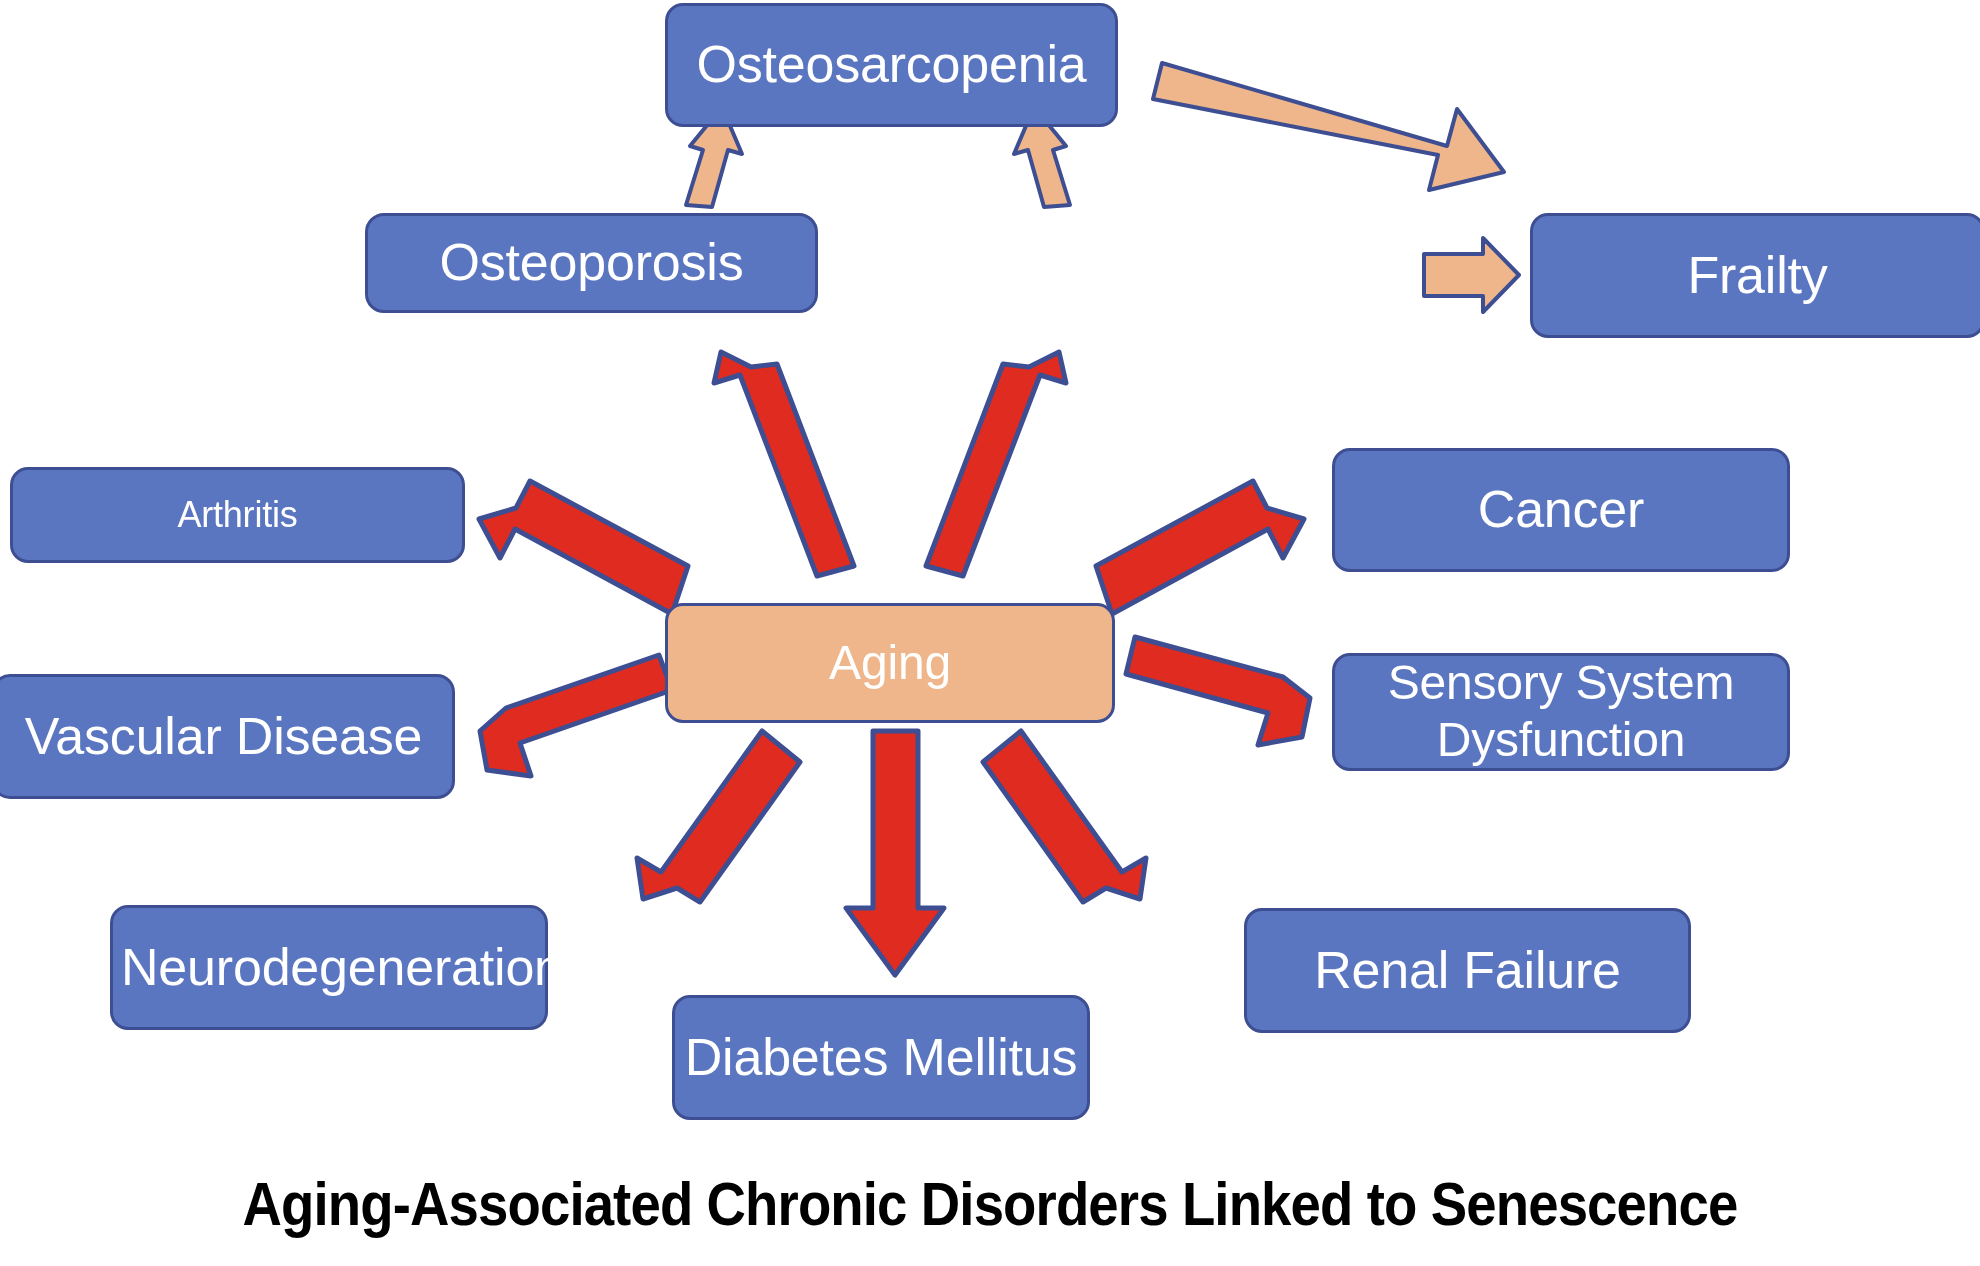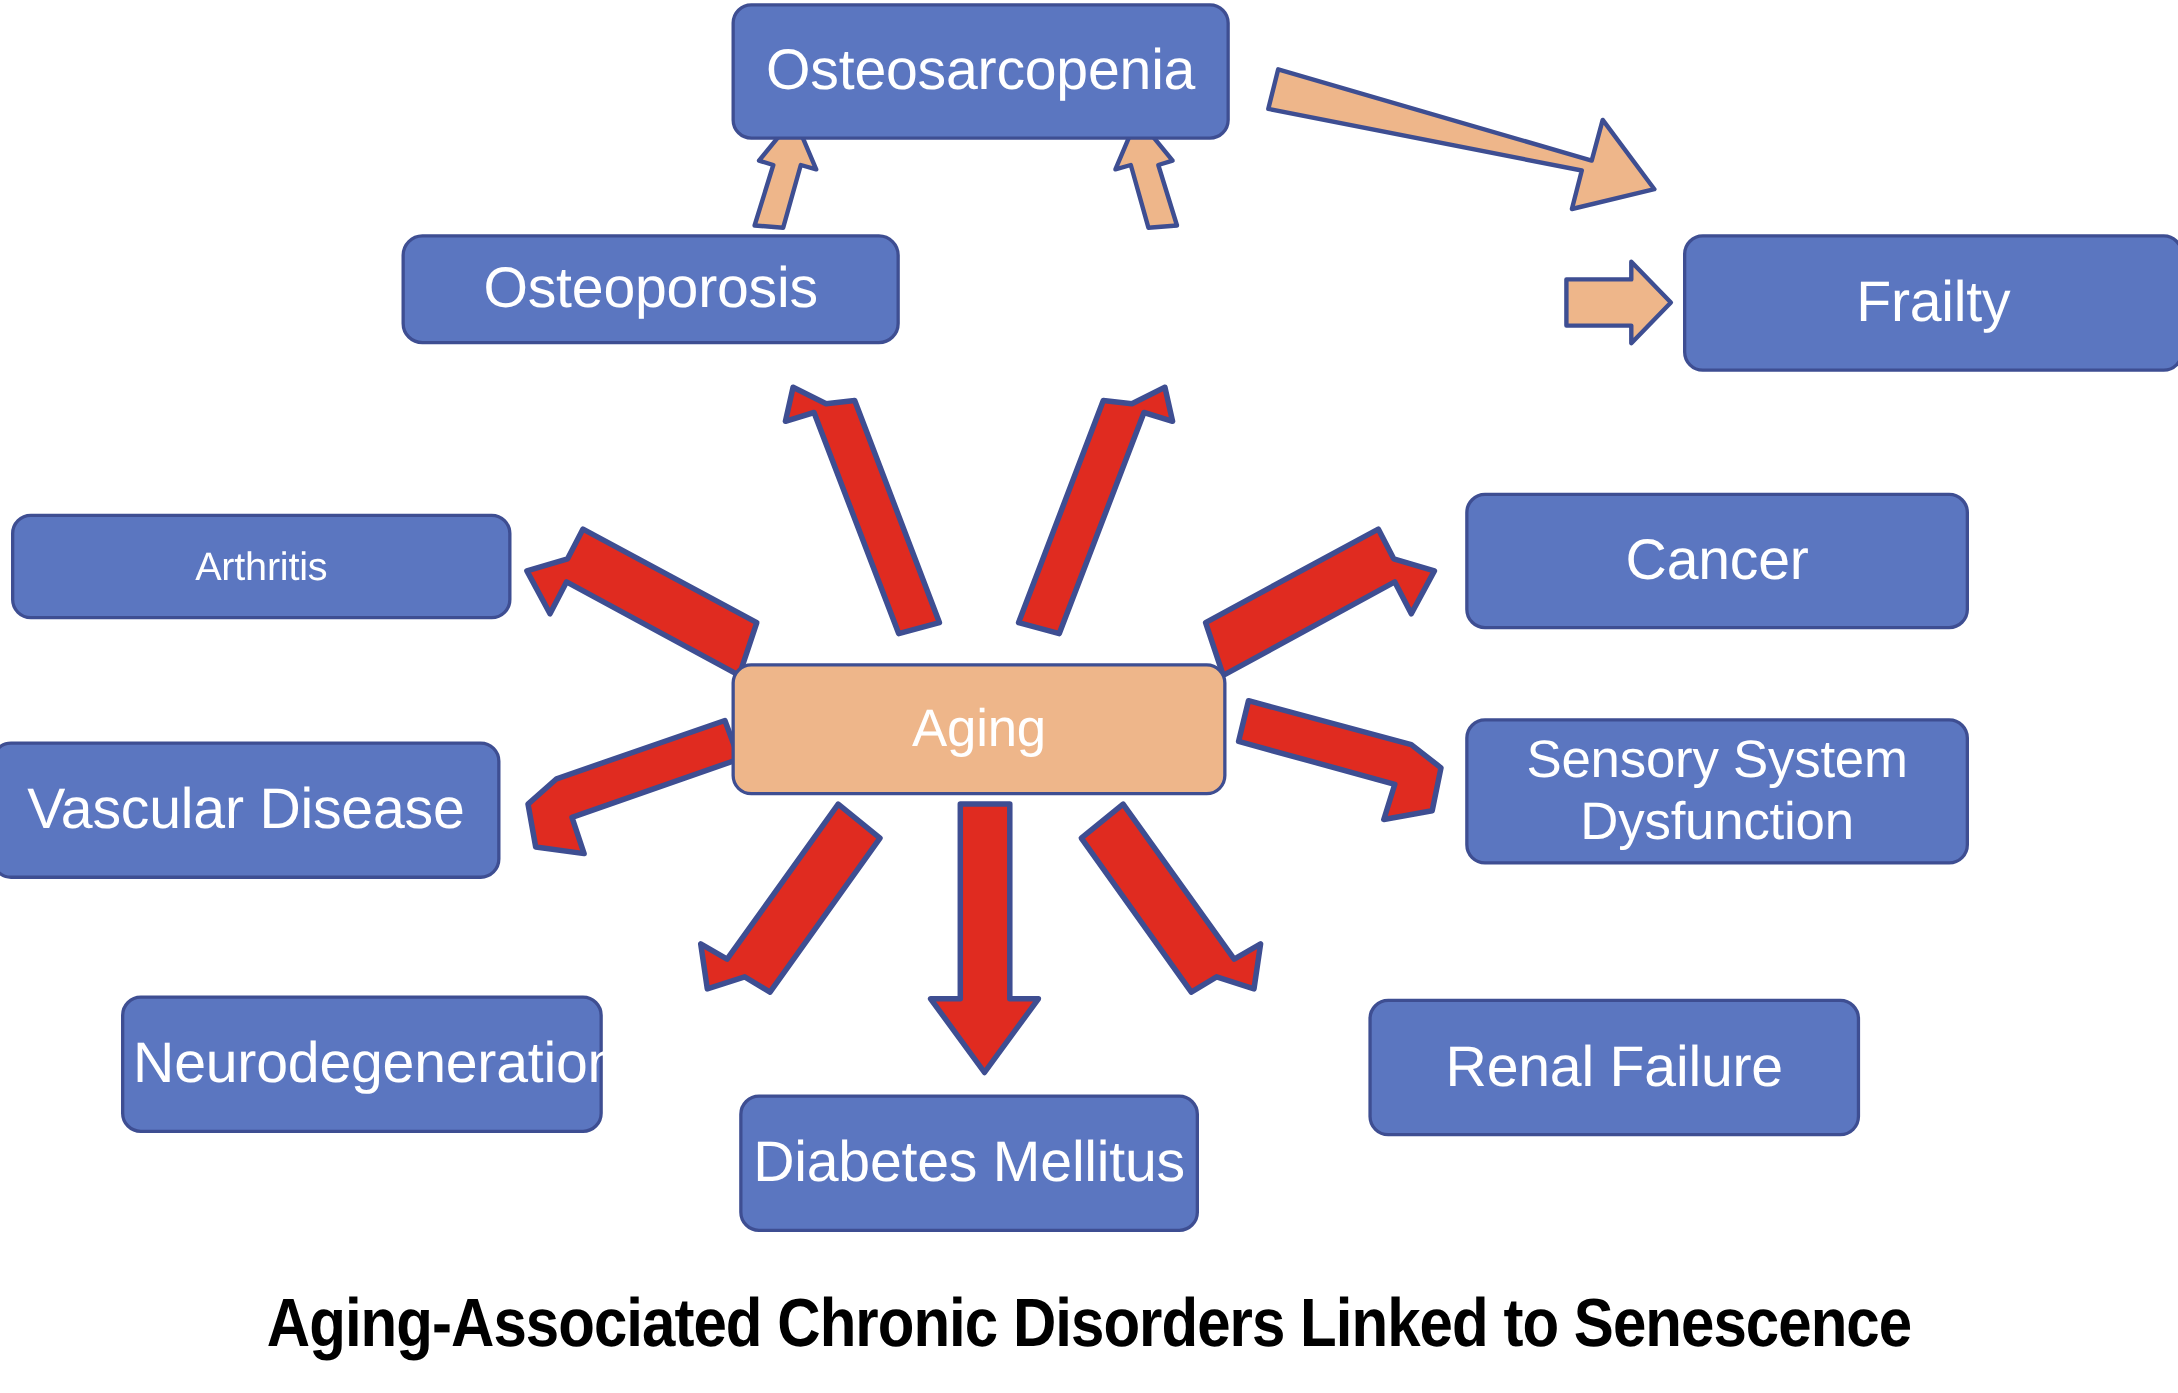--- a/index.html
+++ b/index.html
@@ -142,21 +142,21 @@
   </div>
 
   <div class="node blue" style="left:1332px; top:448px; width:458px; height:124px; font-size:52px;">
     <span class="node-label">Cancer</span>
   </div>
 
   <div class="node blue" style="left:-8px; top:674px; width:463px; height:125px; font-size:52px;">
     <span class="node-label">Vascular Disease</span>
   </div>
 
-  <div class="node blue" style="left:1332px; top:653px; width:458px; height:133px; font-size:48px; white-space:pre-line;justify-content:center;">
+  <div class="node blue" style="left:1332px; top:653px; width:458px; height:118px; font-size:48px; white-space:pre-line;justify-content:center;">
     <span class="node-label">Sensory System
 Dysfunction</span>
   </div>
 
   <div class="node orange" style="left:665px; top:603px; width:450px; height:120px; font-size:48px; z-index:8;">
     <span class="node-label">Aging</span>
   </div>
 
   <div class="node blue" style="left:110px; top:905px; width:438px; height:125px; font-size:52px;">
     <span class="node-label">Neurodegeneration</span>

